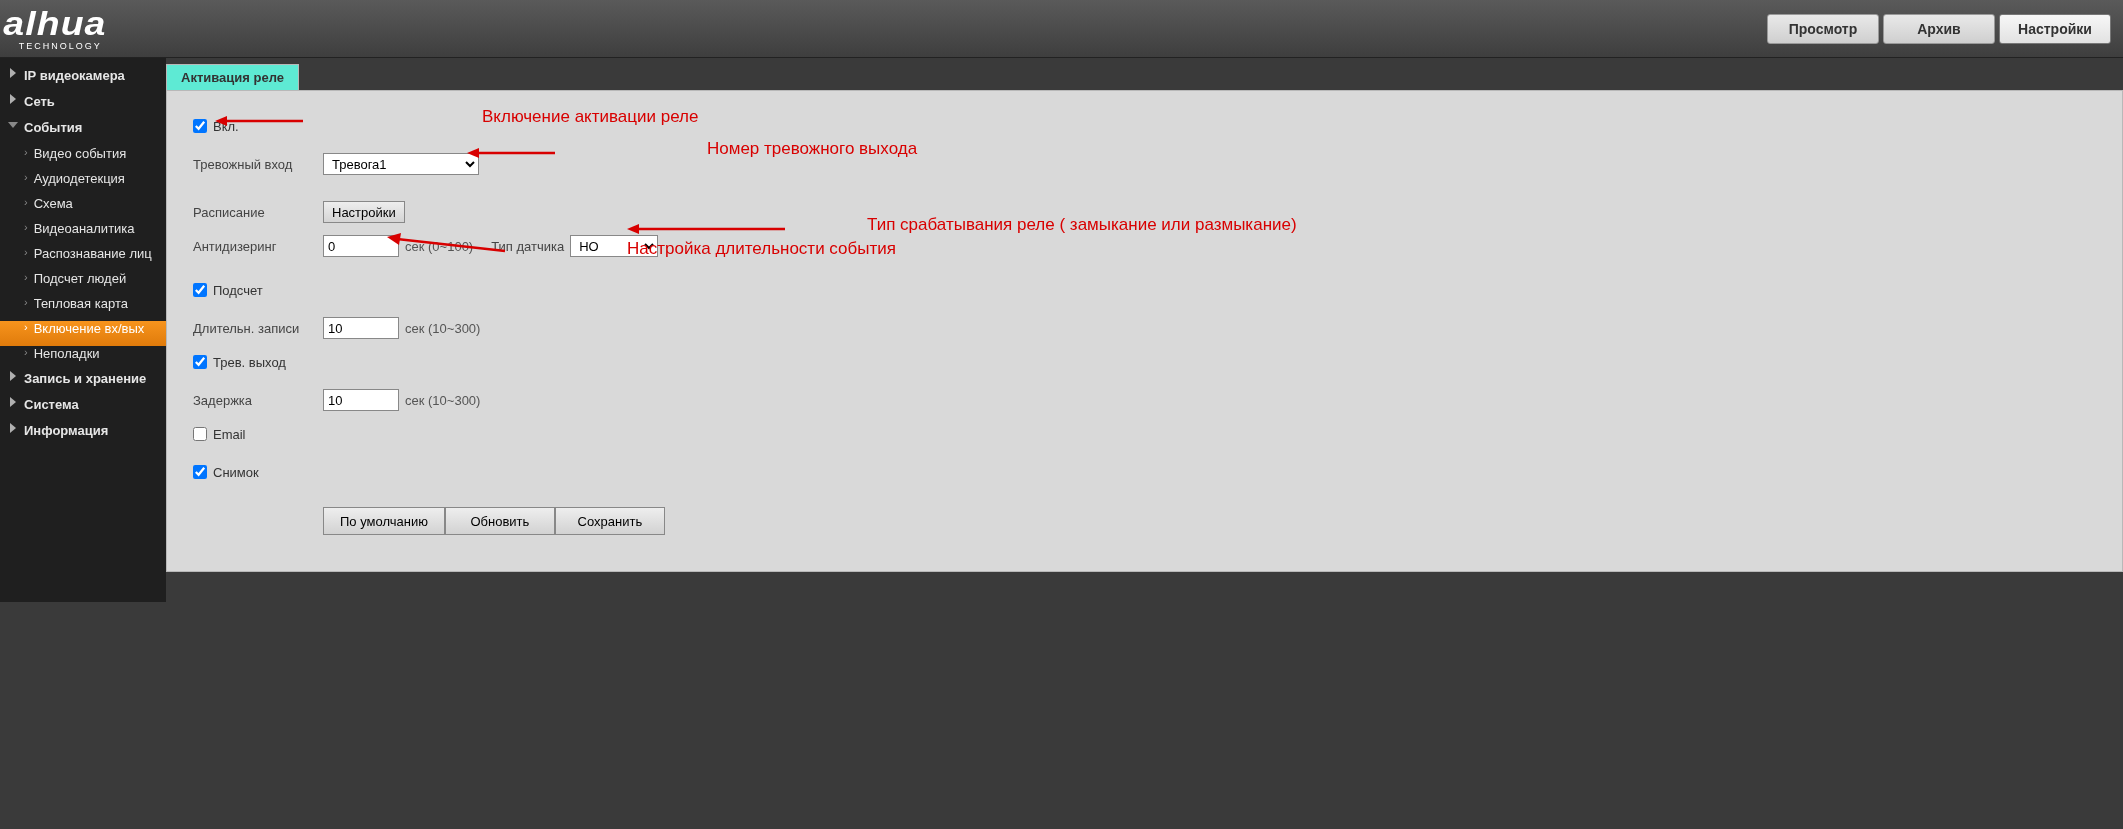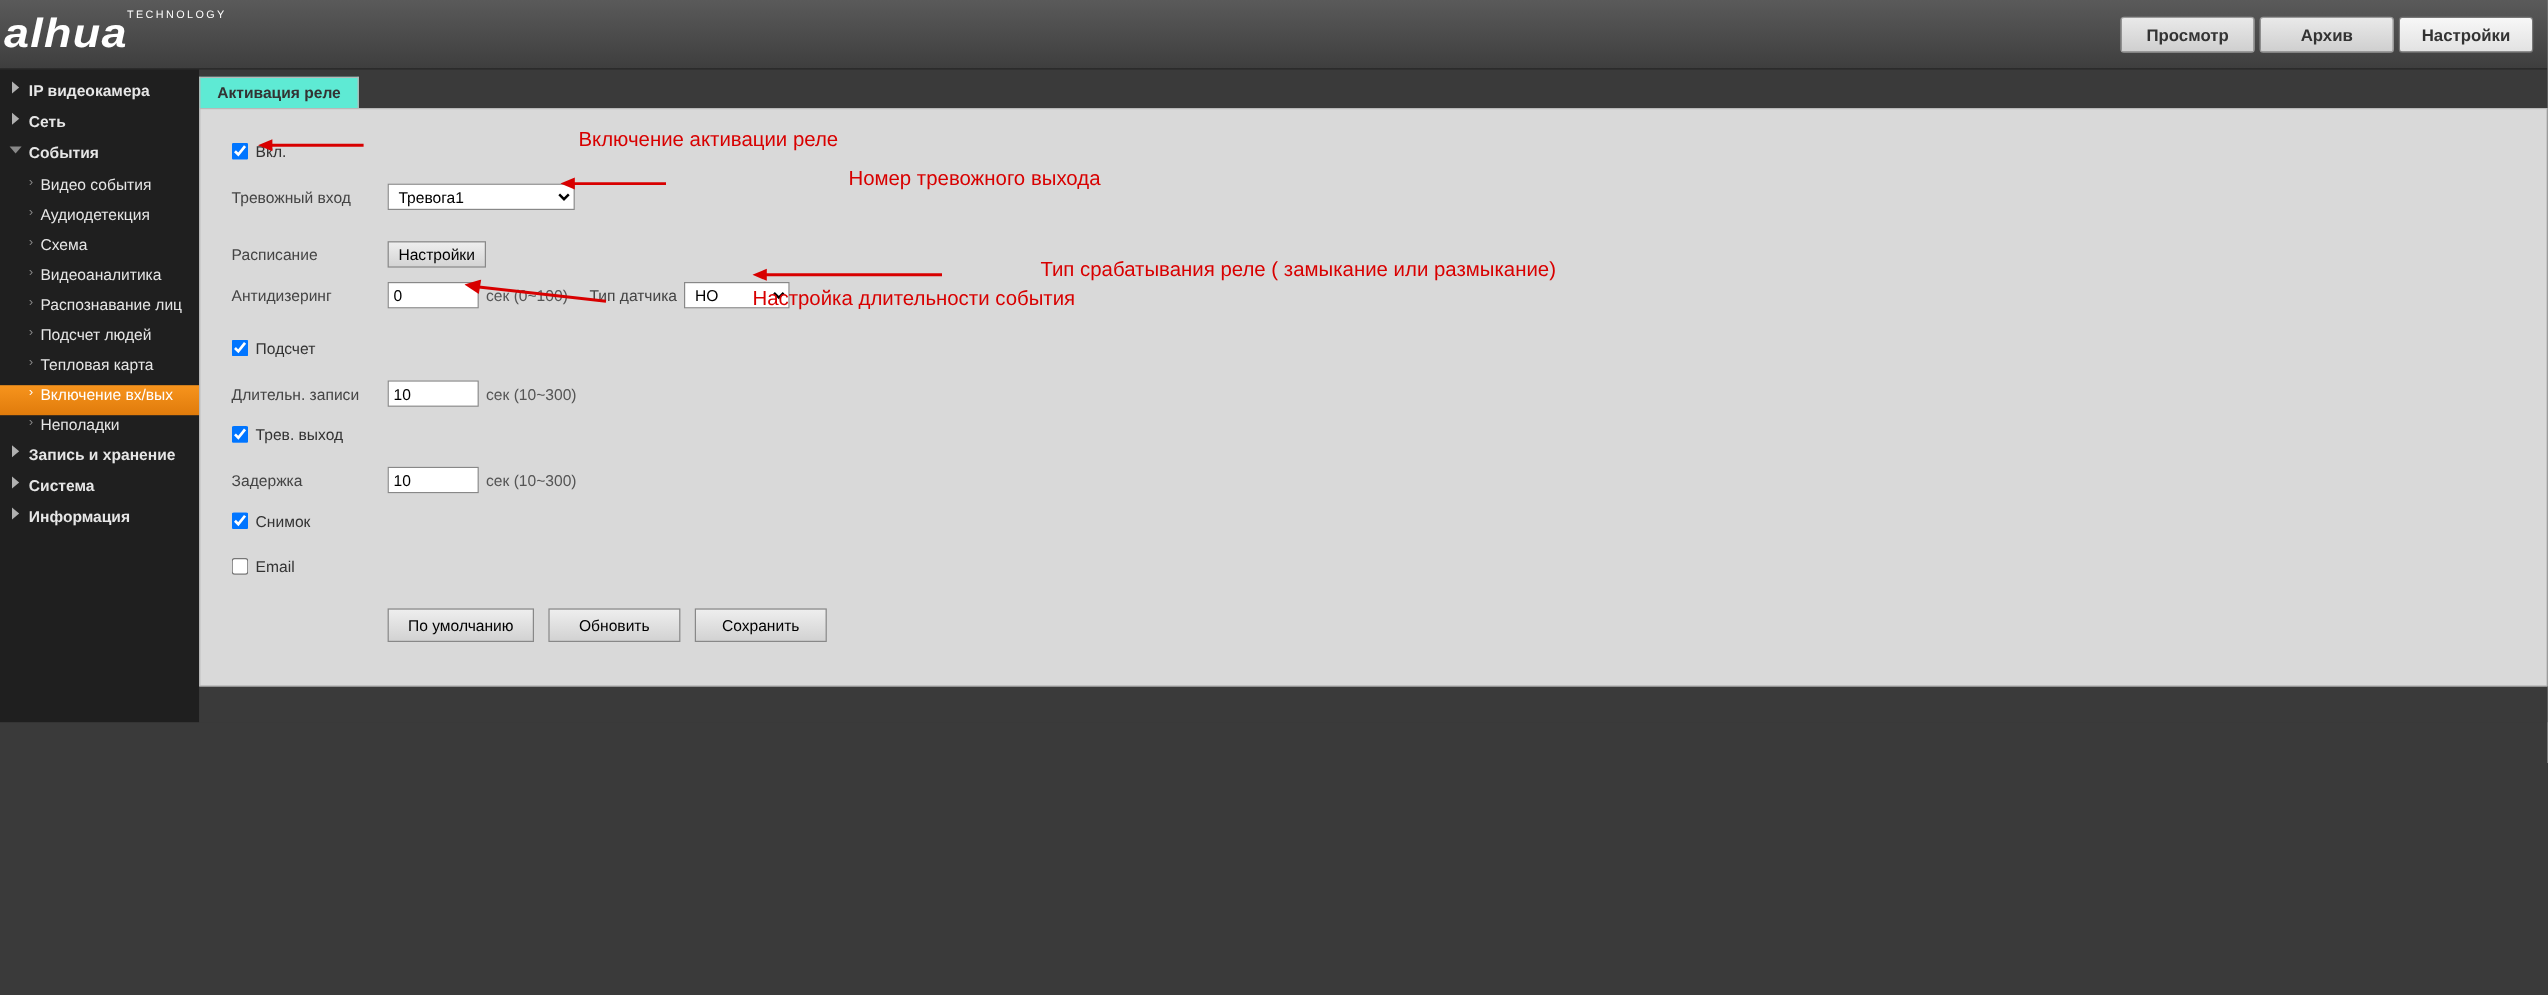--- a/index.html
+++ b/index.html
@@ -12,21 +12,21 @@
 }
 .topbar {
   height: 58px;
   background: linear-gradient(#5a5a5a, #3e3e3e);
   display: flex;
   align-items: center;
   justify-content: space-between;
   padding: 0 12px 0 8px;
   border-bottom: 1px solid #222;
 }
-.logo { display: flex; align-items: flex-start; color: #fff; }
+.logo { display: flex; align-items: flex-end; color: #fff; flex-direction: column; }
 .logo-main {
   font-size: 34px;
   font-weight: bold;
   font-style: italic;
   letter-spacing: 1px;
   font-family: "Segoe UI", Arial, sans-serif;
 }
 .logo-a { display:inline-block; transform: scaleX(1.1); }
 .logo-sub { font-size: 9px; letter-spacing: 2px; margin-left: 4px; position: relative; top:-2px;}
 
@@ -153,21 +153,21 @@
   background:linear-gradient(#eee,#d4d4d4);
   font-size:13px;
   padding:2px 8px;
   height:22px;
   cursor:pointer;
 }
 .hint { font-size:13px;color:#555;margin-left:6px; }
 .sensor-lbl { margin-left:18px; margin-right:6px; color:#444;}
 select.sensor { width:88px; }
 
-.action-row { margin-top:20px; display:flex; gap:12px; }
+.action-row { margin-top:20px; display:flex; }
 .action-btn {
   border:1px solid #888;
   background:linear-gradient(#eee,#d2d2d2);
   font-size:13px;
   padding:4px 16px;
   min-width:110px;
   height:28px;
   cursor:pointer;
 }
 
@@ -313,26 +313,26 @@
         <input type="checkbox" checked="" style="">
         <span>Трев. выход</span>
       </div>
       <div class="row">
         <span class="label-col">Задержка</span>
         <input class="txt" value="10" style="">
         <span class="hint">сек (10~300)</span>
       </div>
 
       <div class="row checkbox-row">
+        <input type="checkbox" style="">
+        <span>Email</span>
+      </div>
+      <div class="row checkbox-row">
         <input type="checkbox" checked="" style="">
         <span>Снимок</span>
-      </div>
-      <div class="row checkbox-row">
-        <input type="checkbox" style="">
-        <span>Email</span>
       </div>
 
       <div class="action-row" style="margin-left:130px;">
         <button class="action-btn">По умолчанию</button>
         <button class="action-btn">Обновить</button>
         <button class="action-btn">Сохранить</button>
       </div>
 
       <div class="anno" style="left:315px; top:16px;">Включение активации реле</div>
       <div class="anno-arrow-l" style="left:48px; top:22px;">

